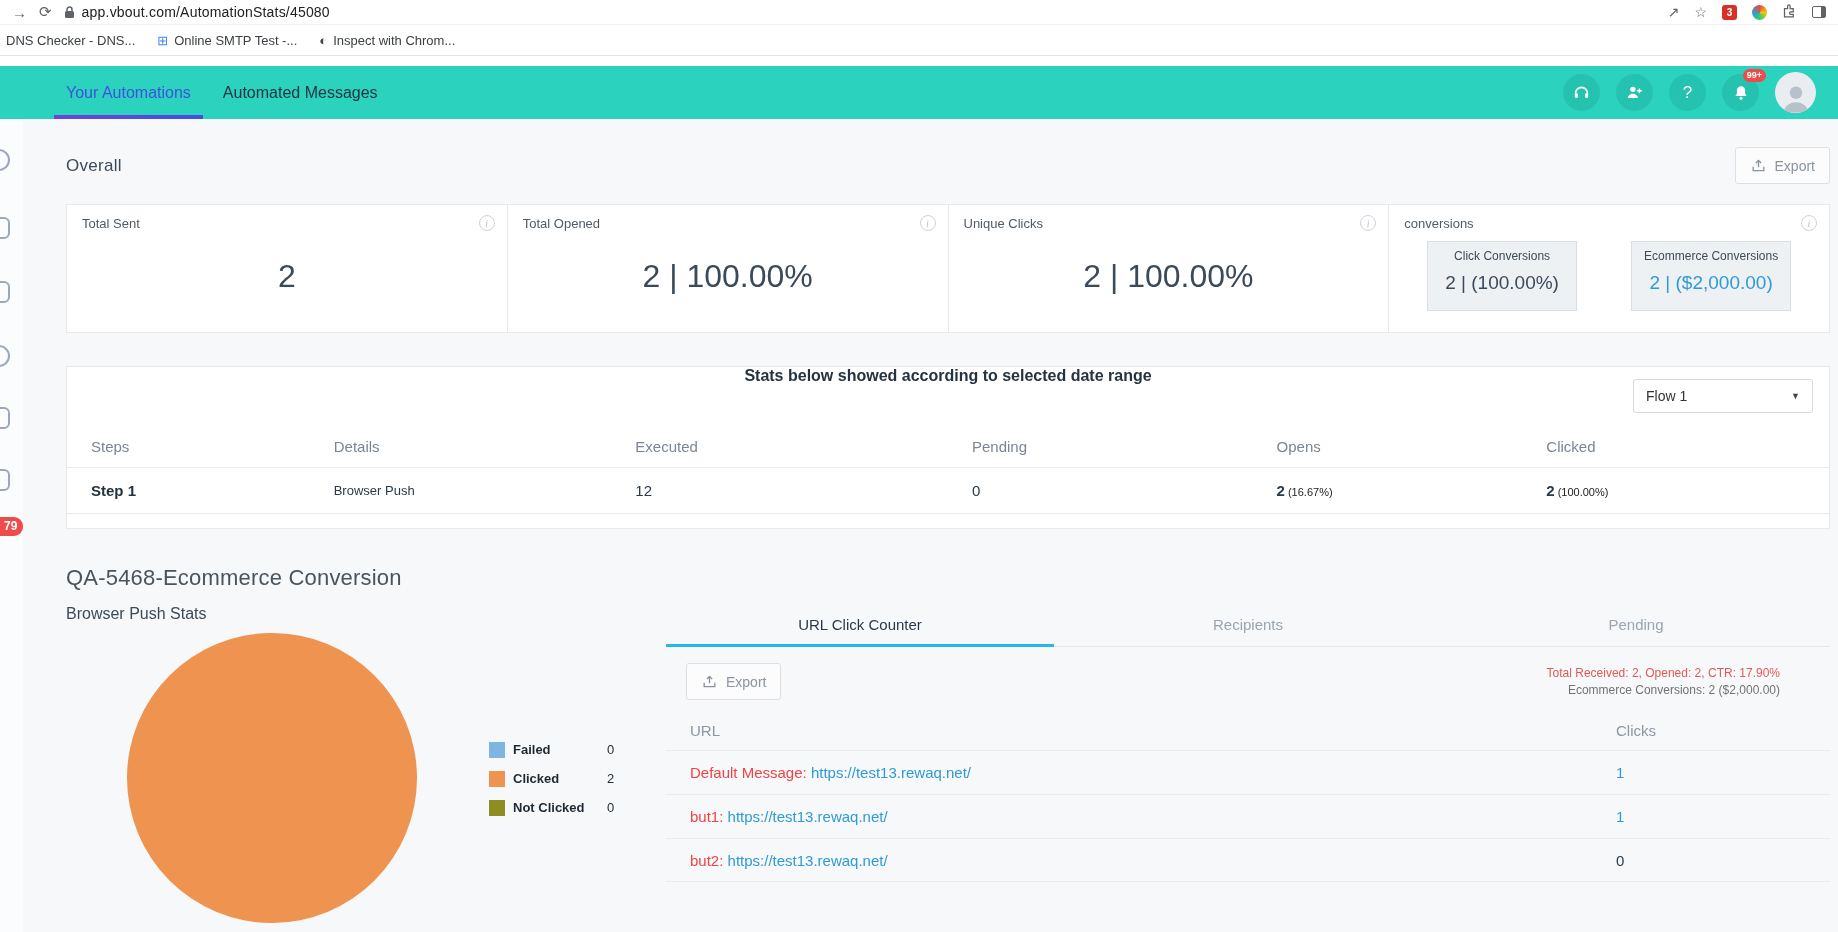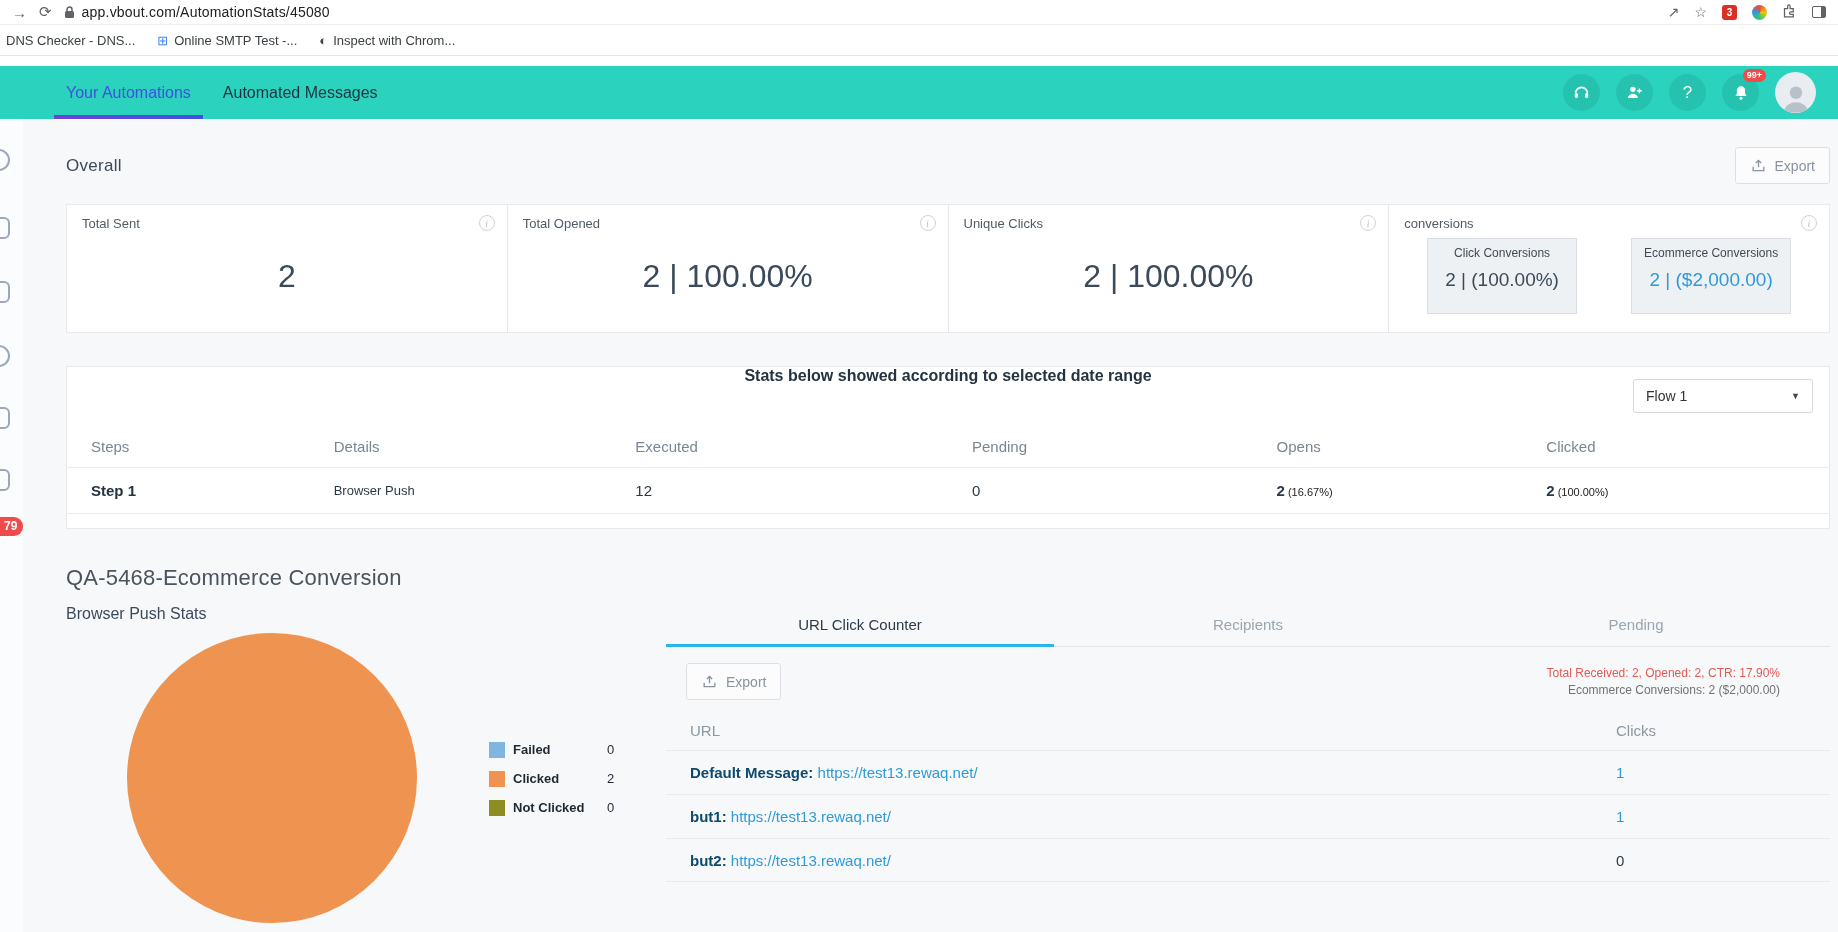--- a/index.html
+++ b/index.html
@@ -54,21 +54,21 @@
   .btn-export{display:flex;align-items:center;gap:8px;height:37px;padding:0 14px;background:#fcfcfd;
     border:1px solid #dcdfe4;border-radius:3px;color:#8a93a0;font-size:14px;cursor:pointer}
   .cards{display:flex;background:#fff;border:1px solid #e7e9ec}
   .card{flex:1;border-right:1px solid #e7e9ec;padding:11px 15px;height:127px;display:flex;flex-direction:column;position:relative}
   .card:last-child{border-right:none}
   .card-label{font-size:13px;color:#4f5b66}
   .info-ic{position:absolute;top:10px;right:12px;width:16px;height:16px;border:1px solid #ccd3da;border-radius:50%;
     color:#b9c1c9;font-size:10px;font-style:italic;display:flex;align-items:center;justify-content:center;font-family:"Liberation Serif",serif}
   .card-value{flex:1;display:flex;align-items:center;justify-content:center;font-size:32px;color:#3b4a5a}
   .conv-boxes{flex:1;display:flex;align-items:center;justify-content:center;gap:54px}
-  .conv-box{background:#eef1f4;border:1px solid #d9dee4;padding:7px 12px 22px;text-align:center;min-width:150px;cursor:pointer}
+  .conv-box{background:#eef1f4;border:1px solid #d9dee4;padding:7px 12px 16px;text-align:center;min-width:150px;cursor:pointer}
   .conv-box .cl{font-size:12px;color:#3f4a55}
   .conv-box .cv{font-size:19px;color:#3b4a5a;margin-top:9px}
   .conv-box.accent .cv{color:#2e9bd6}
 
   
   .stats{background:#fff;border:1px solid #e7e9ec;margin-top:33px;padding-bottom:14px}
   .stats-head{position:relative;height:58px;display:flex;justify-content:center}
   .stats-caption{font-size:16px;font-weight:700;color:#24333f}
   .flow-select{position:absolute;right:16px;top:12px;width:180px;height:34px;border:1px solid #d5dae0;border-radius:3px;
     background:#fff;display:flex;align-items:center;justify-content:space-between;padding:0 12px;font-size:14px;color:#333;cursor:pointer}
@@ -103,21 +103,21 @@
   .rtab.active::after{content:"";position:absolute;left:0;right:0;bottom:-1px;height:3px;background:#29b6e8}
   .toolbar{display:flex;justify-content:space-between;align-items:flex-start;margin-top:16px;padding-left:20px}
   .summary{text-align:right;font-size:12px;line-height:17px;padding-right:50px;padding-top:2px}
   .sum1{color:#e05a56}
   .sum2{color:#737373}
   .url-table{margin-top:10px}
   .ut-grid{display:grid;grid-template-columns:1fr 210px;padding:0 4px 0 24px;align-items:center}
   .ut-hdr{height:40px;color:#8b97a3;font-size:15px}
   .ut-row{height:44px;border-top:1px solid #e9ebee;font-size:15px;cursor:default}
   .ut-row:last-child{border-bottom:1px solid #e9ebee}
-  .pref{color:#0c4a6e;font-weight:700}
+  .pref{color:#ef4444;font-weight:400}
   .link{color:#2e9bd6;cursor:pointer}
   .clicks-link{color:#2e9bd6;cursor:pointer}
   .clicks-plain{color:#2b3a47}
 </style>
 </head>
 <body>
 
 <div>
   <div class="url-row">
     <span class="nav-ic">→</span>

